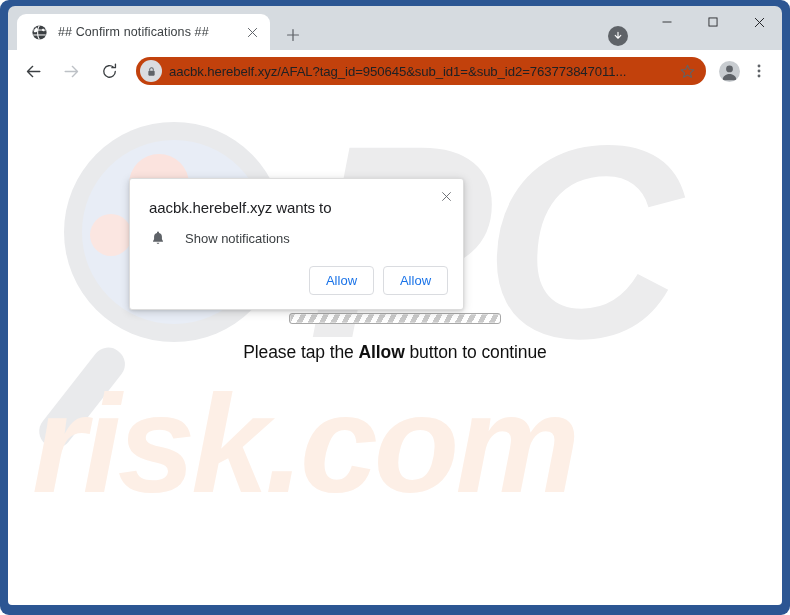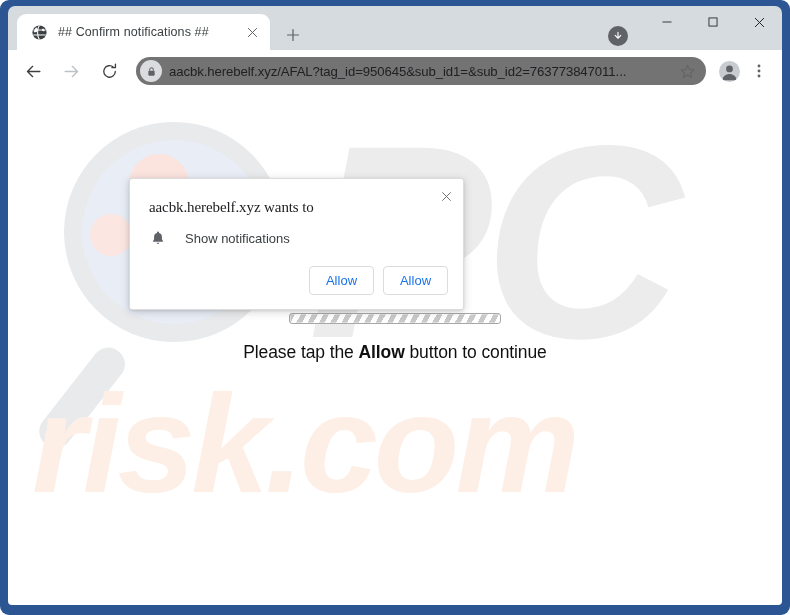--- a/index.html
+++ b/index.html
@@ -114,21 +114,21 @@
   .nav-btn {
     width: 30px; height: 30px;
     flex: 0 0 30px;
     display: flex; align-items: center; justify-content: center;
     margin-right: 8px;
   }
 
   .omnibox {
     flex: 1 1 auto;
     height: 28px;
-    background: #737373;
+    background: #c2410c;
     border-radius: 14px;
     display: flex;
     align-items: center;
     padding: 0 4px 0 4px;
     margin-left: 4px;
     margin-right: 2px;
     min-width: 0;
   }
 
   .lock-circle {
@@ -242,21 +242,20 @@
     display: flex; align-items: center; justify-content: center;
     color: #5f6368;
   }
 
   .perm-title {
     position: absolute;
     left: 19px; top: 20px;
     font-size: 15px;
     color: #202124;
     letter-spacing: -0.1px;
-    font-family: Liberation Serif, serif;
   }
 
   .perm-row {
     position: absolute;
     left: 19px; top: 50px;
     display: flex;
     align-items: center;
     justify-content: center;
   }
   .perm-bell {

